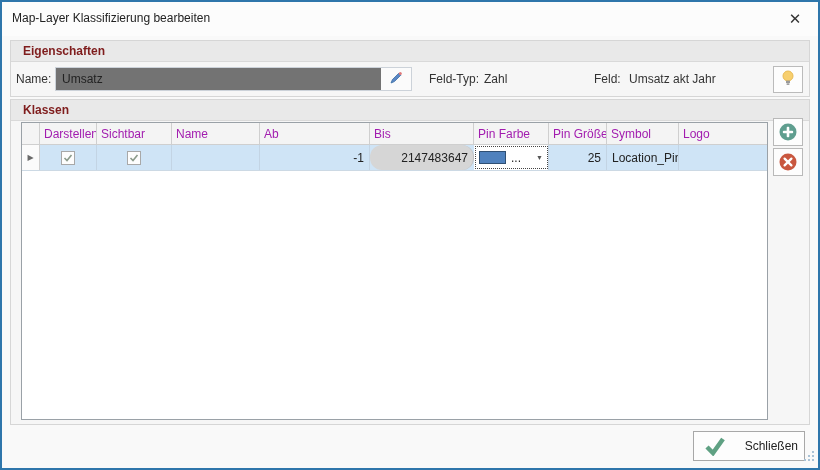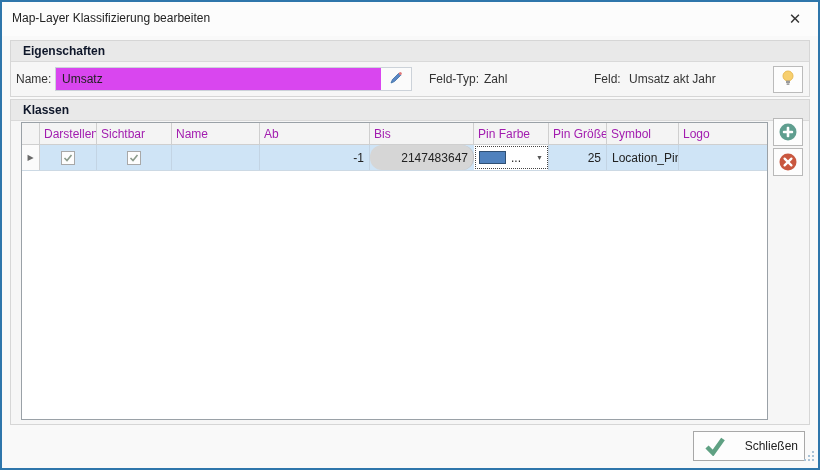--- a/index.html
+++ b/index.html
@@ -11,28 +11,28 @@
   }
   
   .titlebar { position:absolute; top:0; left:0; right:0; height:34px; background:#fcfcfc; }
   .title { position:absolute; left:10px; top:9px; color:#222; }
   .close-btn { position:absolute; right:12px; top:6px; width:22px; height:22px;
     text-align:center; line-height:22px; font-size:15px; color:#333; cursor:default; }
   
   .groupbox { position:absolute; left:8px; width:800px;
     border:1px solid #d6d6d6; background:#f6f6f6; }
   .group-header { height:21px; line-height:21px; background:#e9e9e9;
-    border-bottom:1px solid #d9d9d9; font-weight:bold; color:#0f172a; padding-left:12px; }
+    border-bottom:1px solid #d9d9d9; font-weight:bold; color:#7f1d1d; padding-left:12px; }
   #props-group { top:38px; height:57px; }
   #classes-group { top:97px; height:326px; }
   .group-content { position:relative; }
   
   .name-label { position:absolute; left:5px; top:10px; }
   .name-input { position:absolute; left:44px; top:5px; width:357px; height:24px;
-    background:#d946ef; border:1px solid #ccd2d9; display:flex; align-items:center; }
+    background:#737373; border:1px solid #ccd2d9; display:flex; align-items:center; }
   .name-input .value { padding-left:6px; flex:1; color:#222; }
   .edit-btn { width:30px; height:22px; background:#fbfbfb; display:flex;
     align-items:center; justify-content:center; cursor:pointer; }
   .ft-label { position:absolute; left:418px; top:10px; }
   .ft-value { position:absolute; left:473px; top:10px; }
   .f-label  { position:absolute; left:583px; top:10px; }
   .f-value  { position:absolute; left:618px; top:10px; }
   .bulb-btn { position:absolute; right:6px; top:4px; width:30px; height:27px;
     border:1px solid #bbbbbb; background:#fdfdfd; display:flex;
     align-items:center; justify-content:center; cursor:pointer; }

